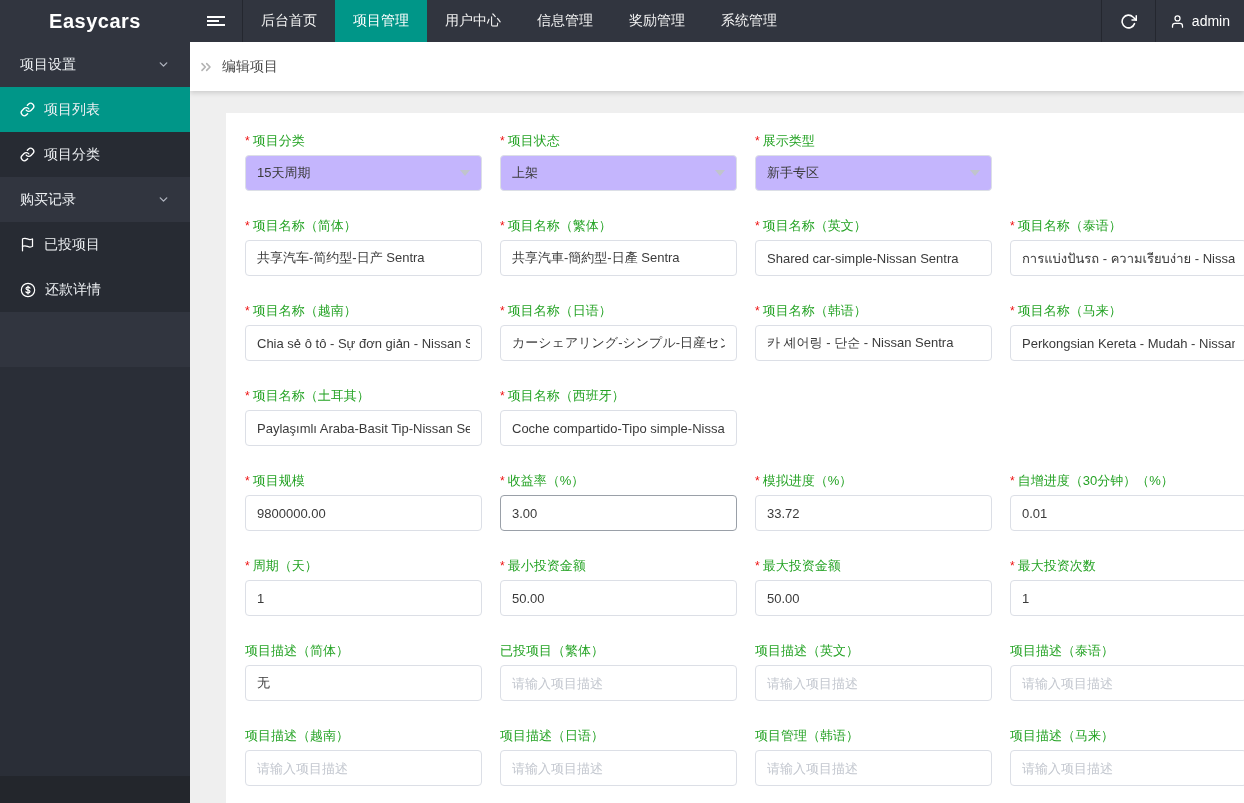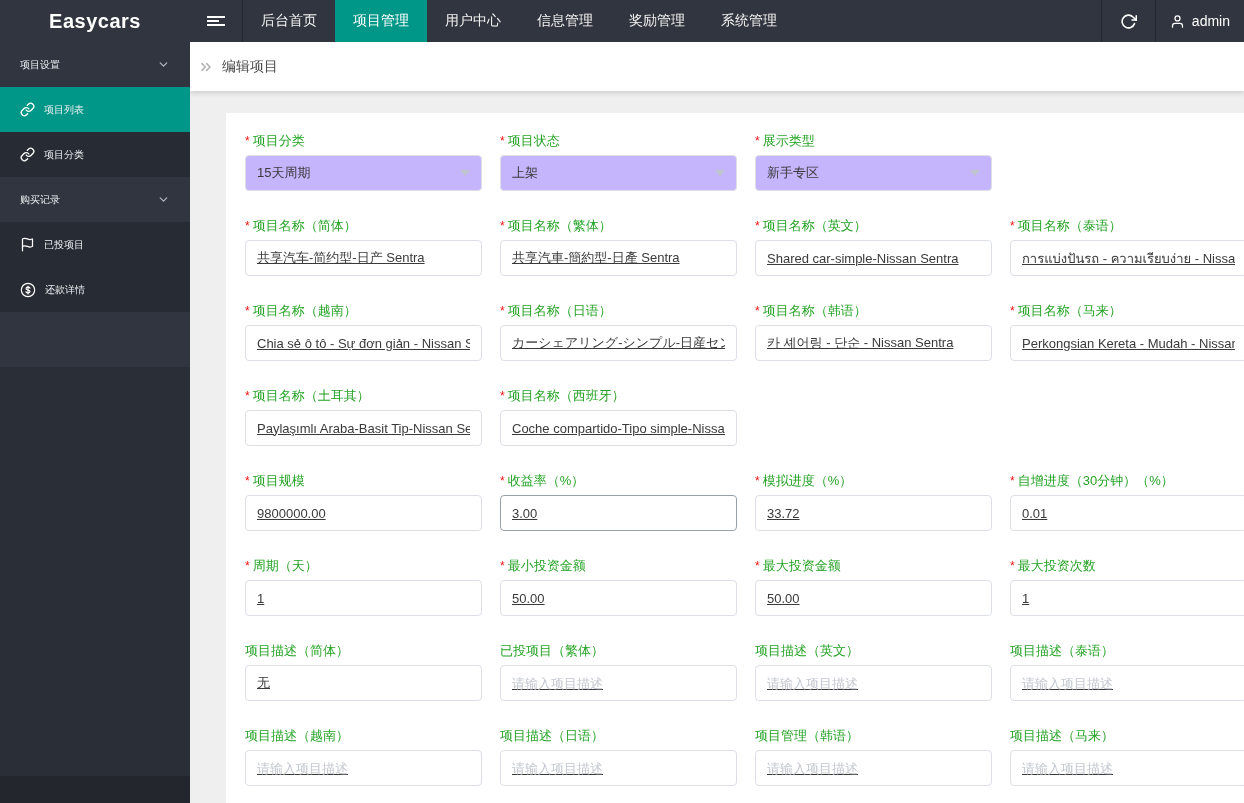--- a/index.html
+++ b/index.html
@@ -12,21 +12,21 @@
   .hamburger .bar { display:block; height:2px; background:#fff; margin:2px 0; }
   .nav-item { display:flex; align-items:center; padding:0 18px; font-size:14px; cursor:pointer; color:#f3f3f3; }
   .nav-item.active { background:#009688; color:#fff; }
   .topbar-right { margin-left:auto; display:flex; align-items:stretch; }
   .tb-divider { width:1px; background:rgba(0,0,0,.25); }
   .tb-btn { display:flex; align-items:center; justify-content:center; width:53px; cursor:pointer; }
   .tb-user { display:flex; align-items:center; gap:7px; padding:0 14px; font-size:14px; cursor:pointer; white-space:nowrap; }
 
   
   .sidebar { position:absolute; top:42px; left:0; bottom:0; width:190px; background:#31353f; display:flex; flex-direction:column; }
-  .side-item { height:45px; flex:0 0 45px; display:flex; align-items:center; padding:0 20px; color:#edf0f3; font-size:10px; cursor:pointer; }
+  .side-item { height:45px; flex:0 0 45px; display:flex; align-items:center; padding:0 20px; color:#edf0f3; font-size:14px; cursor:pointer; }
   .side-item.group { justify-content:space-between; background:#31353f; }
   .side-item.sub { background:#272b33; gap:9px; }
   .side-item.sub.active { background:#009688; }
   .side-icon { display:flex; align-items:center; }
   .side-fill-a { flex:0 0 55px; background:#31353f; }
   .side-fill-b { flex:1 1 auto; background:#2a2e37; }
   .side-fill-c { flex:0 0 27px; background:#23262c; }
 
   
   .main { position:absolute; top:42px; left:190px; right:0; bottom:0; background:#efefef; overflow:hidden; }
@@ -34,21 +34,21 @@
   .bc-text { font-size:14px; color:#4a4a4a; }
   .content { padding:22px 0 0 36px; }
   .card { background:#fff; width:1060px; padding:21px 0 40px 19px; min-height:720px; }
 
   
   .frow { display:flex; }
   .field { width:255px; }
   .flabel { font-size:13px; color:#25a325; height:14px; line-height:14px; margin-bottom:7px; white-space:nowrap; }
   .req { color:#ee1111; font-size:12px; margin-right:3px; }
   .fctrl { margin-bottom:28px; }
-  .finput { width:237px; height:36px; border:1px solid #dcdfe6; border-radius:4px; padding:0 11px; font-size:13px; color:#3a3a3a; background:#fff; outline:none; font-family:"Liberation Sans","DejaVu Sans",sans-serif;text-decoration:underline; }
+  .finput { width:237px; height:36px; border:1px solid #dcdfe6; border-radius:4px; padding:0 11px; font-size:13px; color:#3a3a3a; background:#fff; outline:none; font-family:"Liberation Sans","DejaVu Sans",sans-serif; }
   .finput::placeholder { color:#c3c7cf; }
   .finput.focused { border-color:#9aa0a8; }
   .sel { width:237px; height:36px; border:1px solid #dcdfe6; border-radius:4px; padding:0 11px; background:#c4b5fd; display:flex; align-items:center; justify-content:space-between; cursor:pointer; }
   .sel-text { font-size:13px; color:#3a3a3a; white-space:nowrap; overflow:hidden; }
   .caret { width:0; height:0; border-left:5px solid transparent; border-right:5px solid transparent; border-top:6px solid #c0c4cc; flex:0 0 auto; margin-left:6px; }
   svg { display:block; }
 </style>
 </head>
 <body>
 

